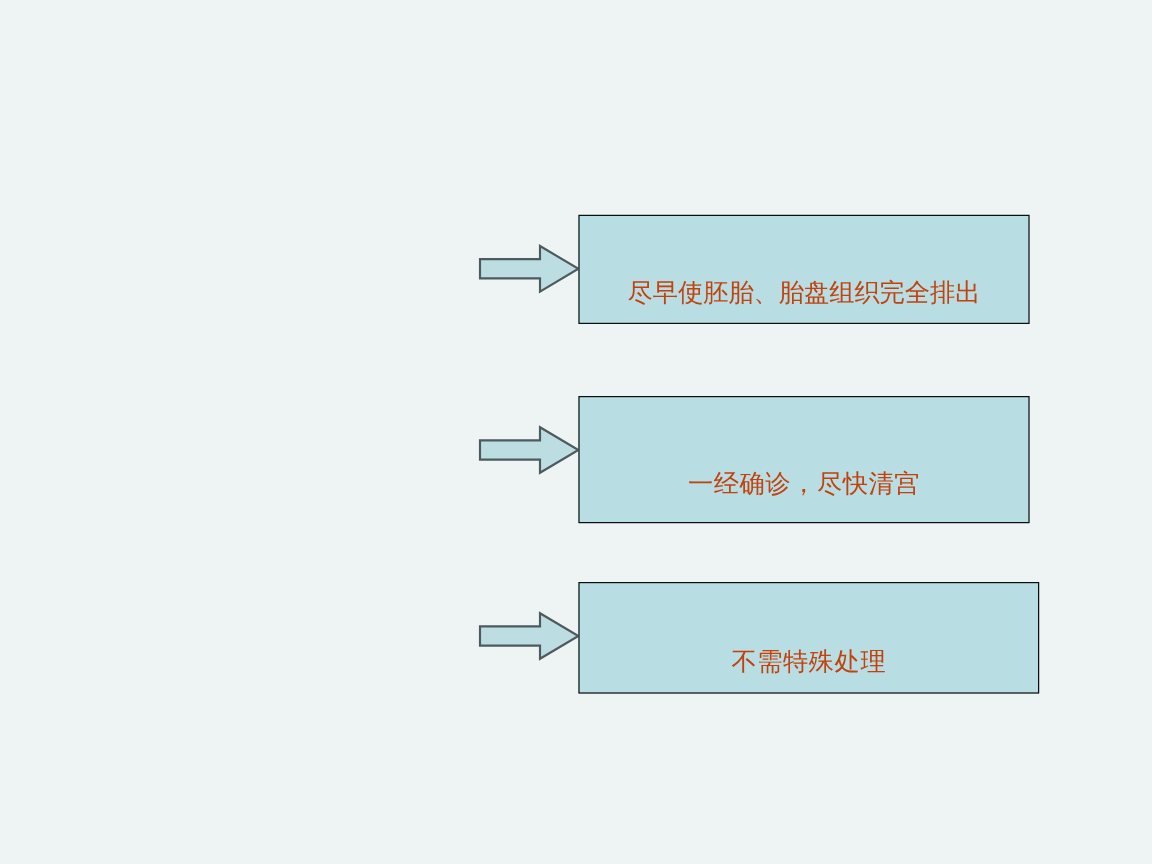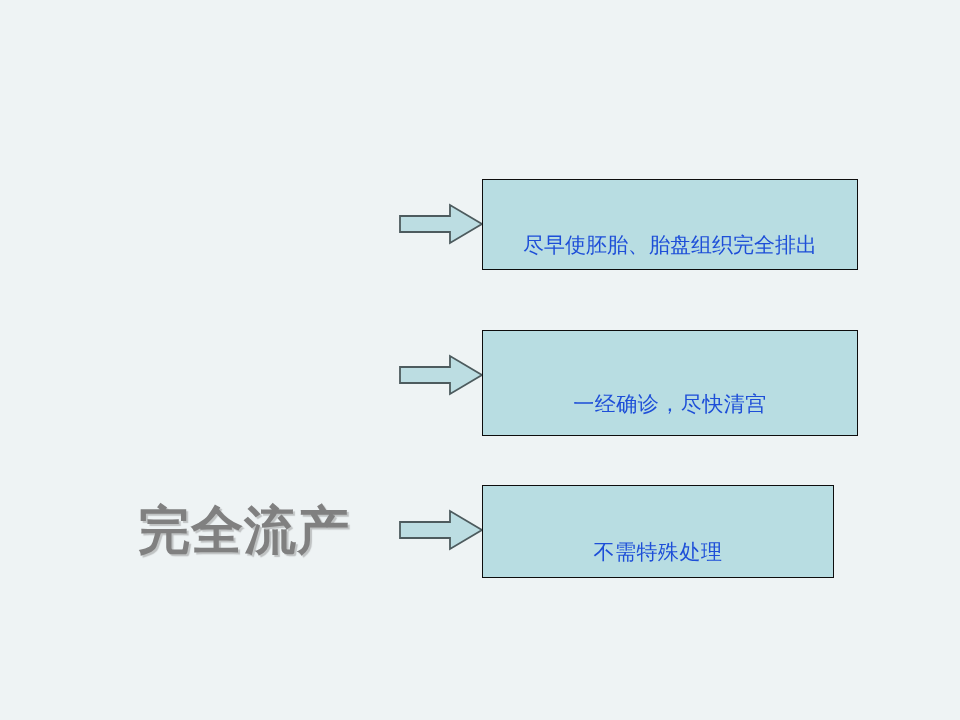--- a/index.html
+++ b/index.html
@@ -68,24 +68,24 @@
     box-sizing: border-box;
     background: #b8dde2;
     border: 1.6px solid #0d0d0d;
     display: flex;
     align-items: center;
     justify-content: center;
     text-align: center;
   }
   .box-0 { top: 15px;  width: 376px; height: 91px; }
   .box-1 { top: 15px;  width: 376px; height: 106px; }
-  .box-2 { top: 15px;  width: 352px; height: 93px; }
+  .box-2 { top: 15px;  width: 384px; height: 93px; }
 
   .treat-text {
-    color: #1d4ed8;
+    color: #c2410c;
     font-size: 21px;
     line-height: 1.25;
     letter-spacing: 0.5px;
     font-family: Liberation Sans, sans-serif;
     padding: 0 10px;
     white-space: nowrap;
     margin-top: 42px;
   }
   .treat-text.wide { font-size: 21px; letter-spacing: 0px; }
 </style>
@@ -114,21 +114,20 @@
         <polygon points="2,14 52,14 52,3 84,22 52,41 52,30 2,30" fill="#bcdde2" stroke="#4d5b5e" stroke-width="1.8" stroke-linejoin="miter"></polygon>
       </svg>
     </div>
 
     <div class="treat-box box-1">
       <span class="treat-text">一经确诊，尽快清宫</span>
     </div>
   </div>
 
   <div class="row row-2">
-    <div class="cat-label">完全流产</div>
 
     <div class="arrow-wrap">
       <svg viewBox="0 0 86 44" preserveAspectRatio="none" aria-hidden="true">
         <polygon points="2,14 52,14 52,3 84,22 52,41 52,30 2,30" fill="#bcdde2" stroke="#4d5b5e" stroke-width="1.8" stroke-linejoin="miter"></polygon>
       </svg>
     </div>
 
     <div class="treat-box box-2">
       <span class="treat-text">不需特殊处理</span>
     </div>

